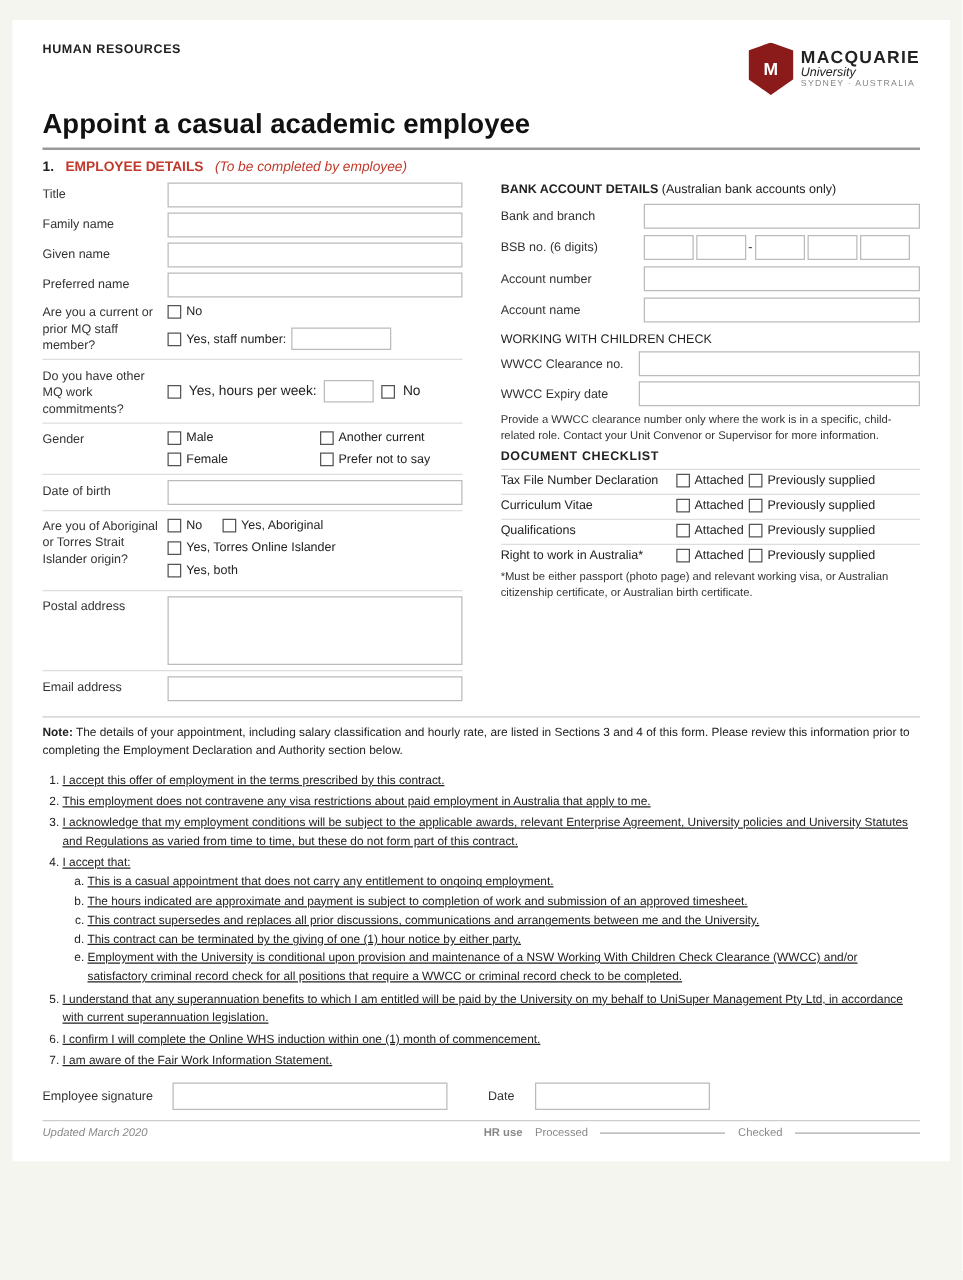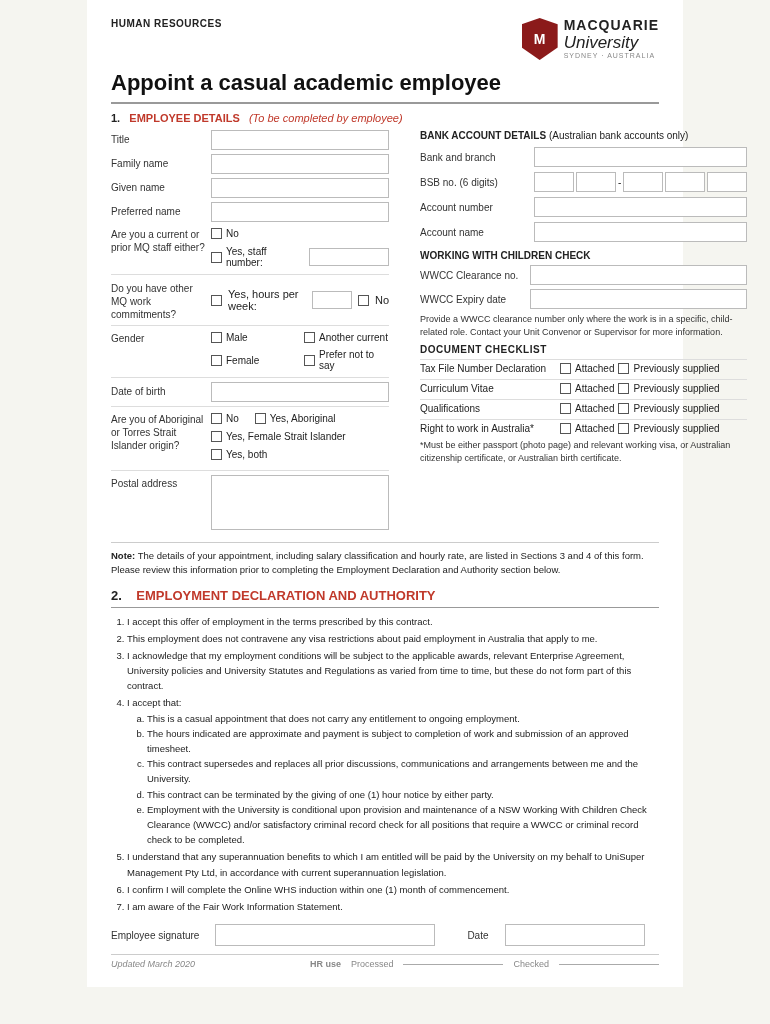--- a/index.html
+++ b/index.html
@@ -6,22 +6,22 @@
     body {
       font-family: Arial, sans-serif;
       font-size: 11px;
       background: #f5f5f0;
       color: #222;
       width: 770px;
       min-height: 1024px;
     }
     .page {
       background: #fff;
-      width: 596px;
-      margin: 0 auto;
+      width: 750px;
+      margin: 16px auto;
       padding: 18px 24px 18px 24px;
     }
     
     .header {
       display: flex;
       justify-content: space-between;
       align-items: flex-start;
       margin-bottom: 10px;
     }
     .header-hr { font-weight: bold; font-size: 10px; letter-spacing: 0.5px; }
@@ -29,21 +29,21 @@
     .logo-shield {
       width: 36px; height: 42px;
       background: #8B1A1A;
       display: flex; align-items: center; justify-content: center;
       position: relative;
       clip-path: polygon(50% 0%, 100% 15%, 100% 70%, 50% 100%, 0% 70%, 0% 15%);
     }
     .logo-shield-inner { color: #fff; font-size: 14px; font-weight: bold; }
     .logo-text { line-height: 1.1; }
     .logo-macquarie { font-size: 14px; font-weight: bold; letter-spacing: 1px; color: #222; }
-    .logo-university { font-size: 17px; color: #222; font-style: italic; }
+    .logo-university { font-size: 10px; color: #222; font-style: italic; }
     .logo-sydney { font-size: 7px; color: #888; letter-spacing: 1px; }
     
     .form-title {
       font-size: 22px;
       font-weight: bold;
       margin: 8px 0 6px 0;
       color: #111;
       border-bottom: 2px solid #999;
       padding-bottom: 6px;
     }
@@ -121,21 +121,21 @@
     .bank-input {
       border: 1px solid #bbb;
       height: 20px;
       background: #fff;
       font-size: 10px;
       flex: 1;
     }
     .bsb-group { display: flex; align-items: center; gap: 2px; }
     .bsb-input { width: 40px; height: 20px; border: 1px solid #bbb; background: #fff; }
     
-    .sub-section-title { font-weight: bold; font-size: 10px; margin: 8px 0 4px 0; }
+    .sub-section-title { font-weight: normal; font-size: 10px; margin: 8px 0 4px 0; }
     
     .wwcc-row {
       display: flex;
       align-items: center;
       margin-bottom: 4px;
     }
     .wwcc-label { width: 110px; min-width: 110px; font-size: 10px; color: #333; line-height: 1.3; }
     .wwcc-input { flex: 1; height: 20px; border: 1px solid #bbb; background: #fff; }
     .wwcc-note {
       font-size: 9px;
@@ -174,21 +174,21 @@
       font-size: 13px;
       font-weight: bold;
       margin: 10px 0 6px 0;
       border-bottom: 1px solid #999;
       padding-bottom: 4px;
     }
     .section2-header .s2-num { color: #222; }
     .section2-header .s2-name { color: #c0392b; }
     .decl-list { font-size: 9.5px; color: #222; line-height: 1.6; padding-left: 0; }
     .decl-list ol { padding-left: 16px; }
-    .decl-list > ol > li { margin-bottom: 2px; }
+    .decl-list > ol > li { margin-bottom: 2px; text-decoration: underline; }
     .decl-list ol.alpha { list-style-type: lower-alpha; padding-left: 20px; }
     
     .sig-row {
       display: flex;
       align-items: center;
       gap: 12px;
       margin-top: 10px;
       font-size: 10px;
     }
     .sig-label { font-size: 10px; color: #333; margin-right: 4px; }
@@ -270,21 +270,21 @@
         <div class="form-label">Given name</div>
         <input class="form-input" type="text" style="">
       </div>
 
       <div class="form-row">
         <div class="form-label">Preferred name</div>
         <input class="form-input" type="text" style="">
       </div>
 
       <div class="form-row" style="align-items:flex-start; min-height:36px;">
-        <div class="form-label" style="padding-top:2px;">Are you a current or prior MQ staff either?</div>
+        <div class="form-label" style="padding-top:2px;">Are you a current or prior MQ staff member?</div>
         <div style="display:flex; flex-direction:column; gap:3px; flex:1;">
           <div class="checkbox-row">
             <div class="cb"></div>
             <span>No</span>
           </div>
           <div class="checkbox-row">
             <div class="cb"></div>
             <span>Yes, staff number:</span>
             <input type="text" style="width: 80px; height: 18px; border: 1px solid rgb(187, 187, 187); background: rgb(255, 255, 255);">
           </div>
@@ -337,35 +337,39 @@
               <div class="cb"></div>
               <span>No</span>
             </div>
             <div class="checkbox-row">
               <div class="cb"></div>
               <span>Yes, Aboriginal</span>
             </div>
           </div>
           <div class="checkbox-row">
             <div class="cb"></div>
-            <span>Yes, Female Strait Islander</span>
+            <span>Yes, Torres Online Islander</span>
           </div>
           <div class="checkbox-row">
             <div class="cb"></div>
             <span>Yes, both</span>
           </div>
         </div>
       </div>
 
       <div class="form-row" style="align-items:flex-start; border-top:1px solid #ddd; padding-top:4px; margin-top:4px;">
         <div class="form-label" style="padding-top:2px;">Postal address</div>
         <textarea class="postal-area" style="resize: none;"></textarea>
       </div>
 
 
+      <div class="form-row" style="border-top:1px solid #ddd; padding-top:4px; margin-top:4px;">
+        <div class="form-label">Email address</div>
+        <input class="form-input" type="text" style="">
+      </div>
 
     </div>
 
     <div class="right-col bank-section">
 
       <div>
         <div style="font-size:10px; margin-bottom:6px;">
           <strong>BANK ACCOUNT DETAILS</strong>
           <span style="font-weight:normal;">(Australian bank accounts only)</span>
         </div>
@@ -449,25 +453,20 @@
       </div>
 
     </div>
   </div>
 
   <div class="note-text" style="border-top:1px solid #ccc; margin-top:8px; padding-top:6px;">
     <strong>Note:</strong>
     <span> The details of your appointment, including salary classification and hourly rate, are listed in Sections 3 and 4 of this form. Please review this information prior to completing the Employment Declaration and Authority section below.</span>
   </div>
 
-  <div class="section2-header">
-    <span class="s2-num">2.</span>
-    &nbsp;&nbsp;
-    <span class="s2-name">EMPLOYMENT DECLARATION AND AUTHORITY</span>
-  </div>
 
   <div class="decl-list">
     <ol>
       <li>I accept this offer of employment in the terms prescribed by this contract.</li>
       <li>This employment does not contravene any visa restrictions about paid employment in Australia that apply to me.</li>
       <li>I acknowledge that my employment conditions will be subject to the applicable awards, relevant Enterprise Agreement, University policies and University Statutes and Regulations as varied from time to time, but these do not form part of this contract.</li>
       <li>
         <span>I accept that:</span>
         <ol class="alpha">
           <li>This is a casual appointment that does not carry any entitlement to ongoing employment.</li>

